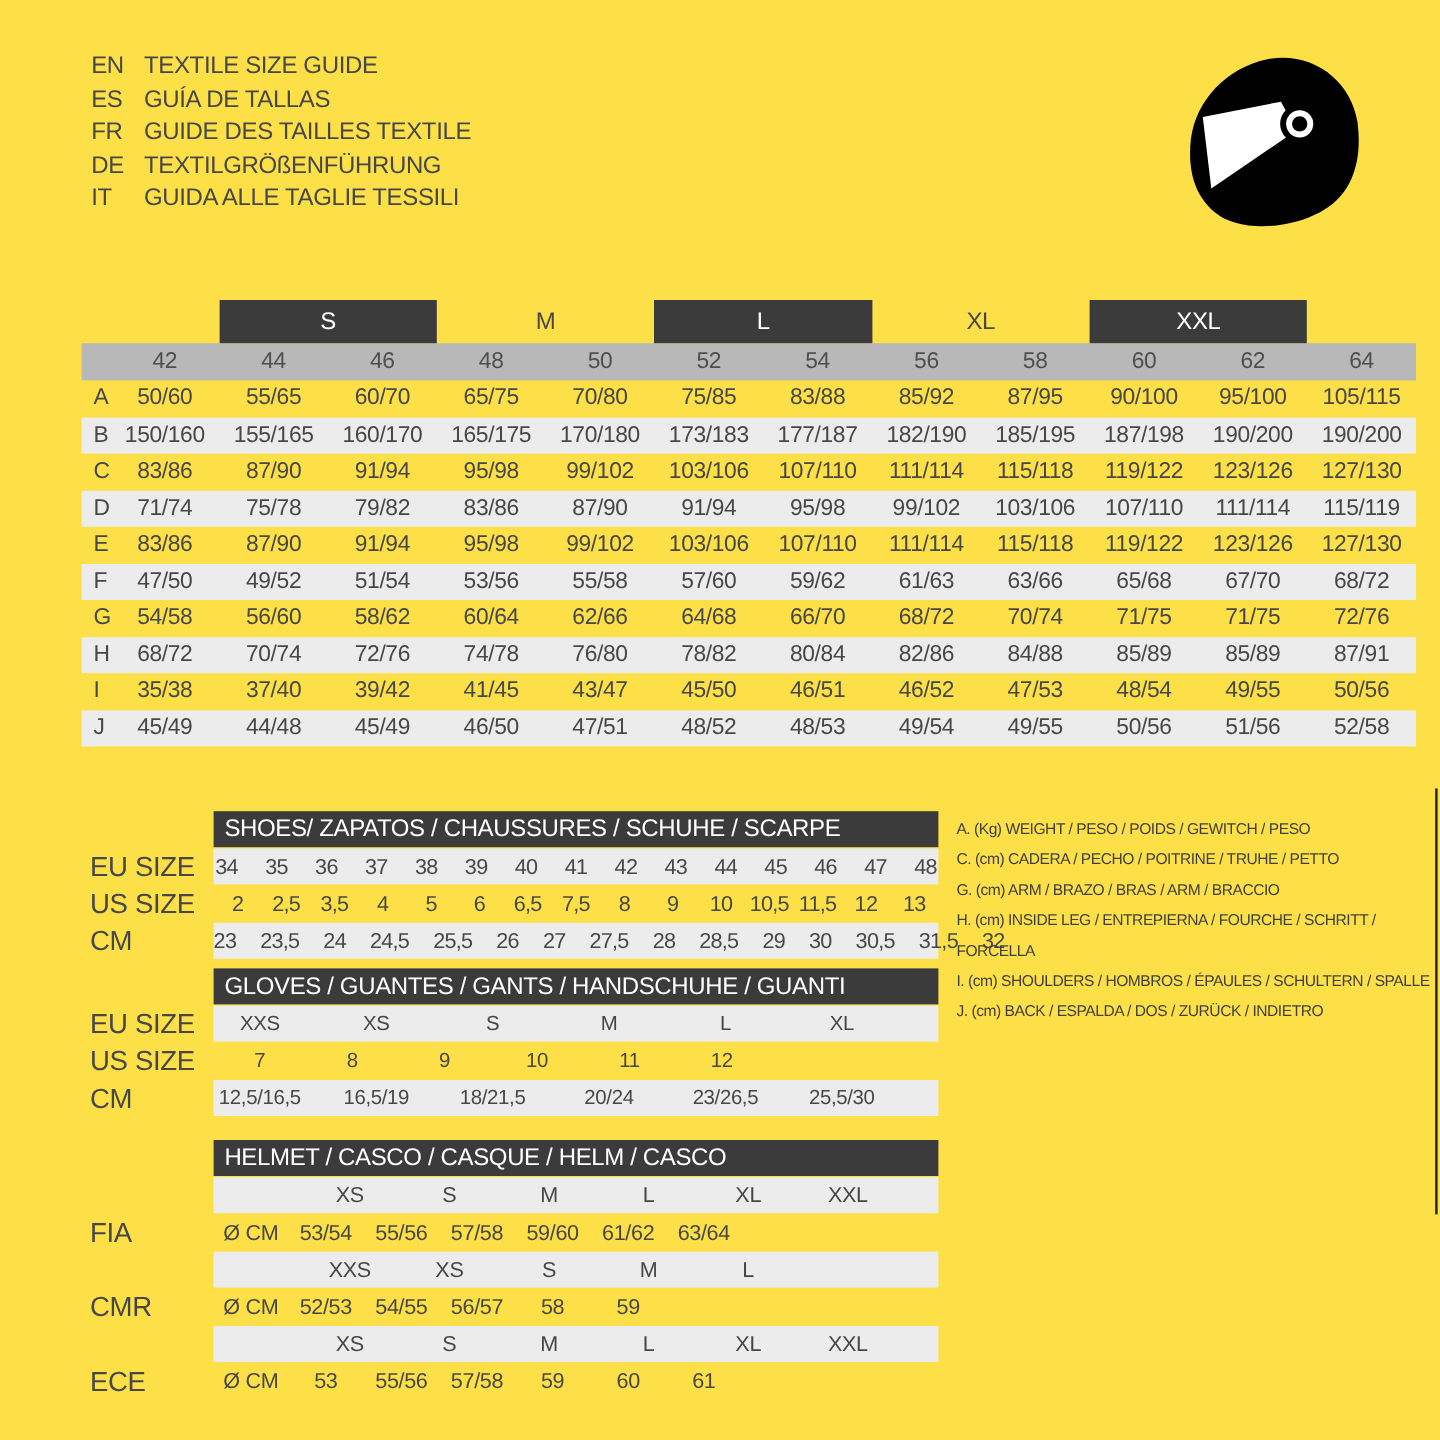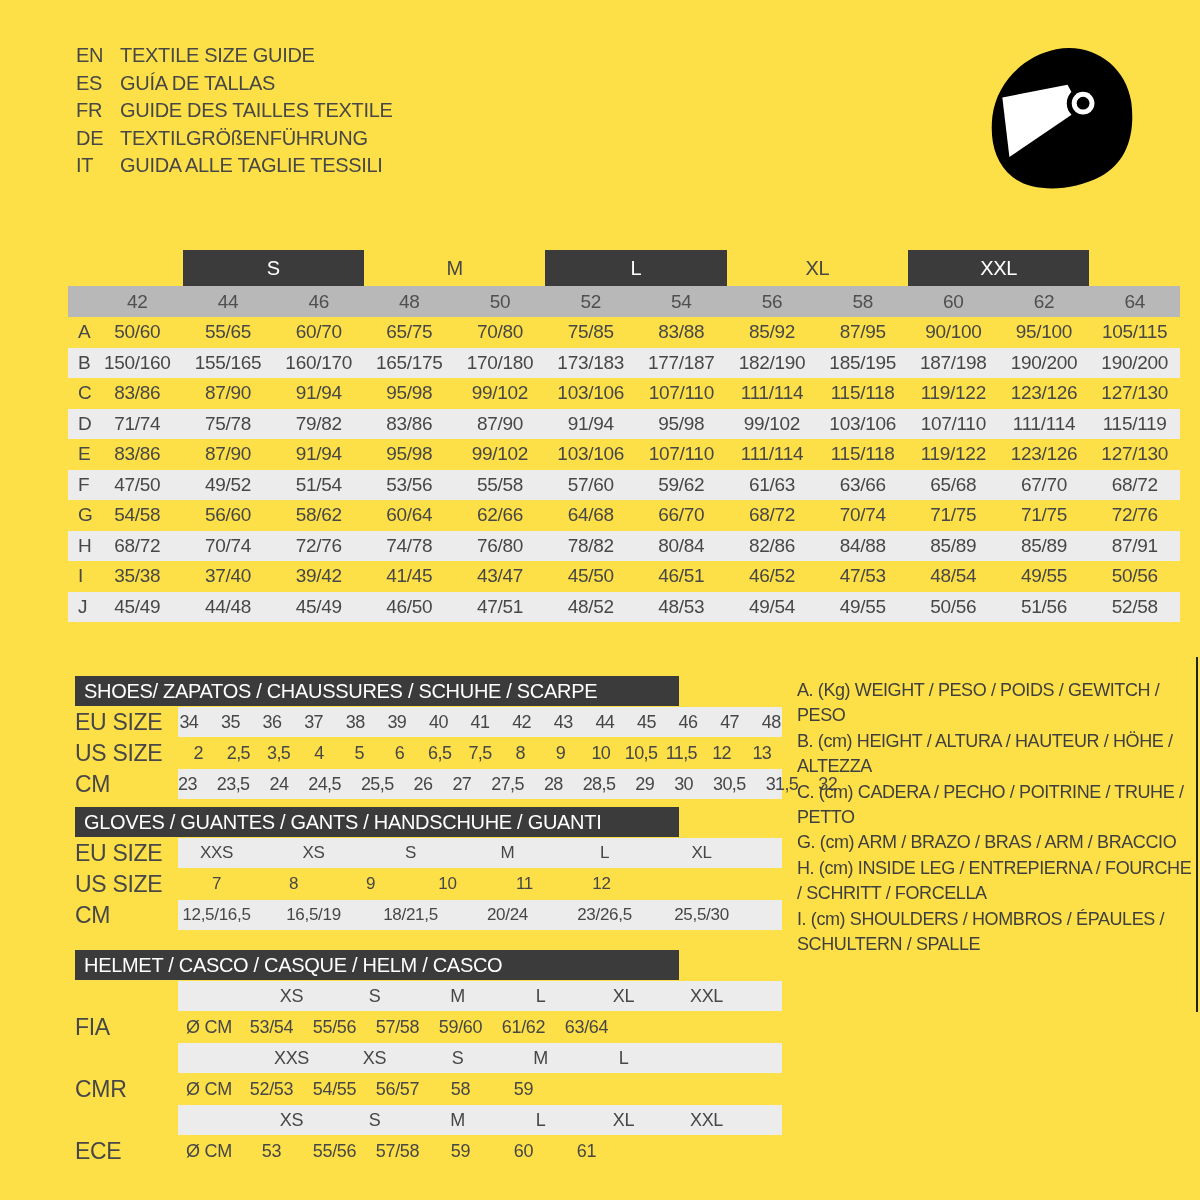--- a/index.html
+++ b/index.html
@@ -24,33 +24,33 @@
   .band { display:flex; align-items:center; justify-content:center; font-size:20px; height:36px; }
   .band.dark { background:#3b3b3b; color:#ffffff; }
   .num-row { background:#b8b8b8; height:31px; font-size:19px; color:#4f4f4f; }
   .num-row > div, .data-row > div { display:flex; align-items:center; justify-content:center; }
   .data-row { height:30.5px; font-size:19px; }
   .data-row.stripe { background:#ececec; }
   .row-label { justify-content:flex-start !important; padding-left:10px; }
 
   
   .section { position:absolute; left:75px; }
-  .sec-header { width:604px; height:30px; background:#3b3b3b; color:#ffffff;
+  .sec-header { margin-left:103px; width:604px; height:30px; background:#3b3b3b; color:#ffffff;
     display:flex; align-items:center; padding-left:9px; box-sizing:border-box; font-size:20px; }
   .sec-row { display:flex; height:30px; margin-top:1px; }
   .sec-label { width:103px; display:flex; align-items:center; font-size:23px; }
   .sec-data { width:604px; display:grid; font-size:18px; }
   .sec-data.gray { background:#ececec;gap:20px; }
   .sec-data > div { display:flex; align-items:center; justify-content:center; }
   .shoes-grid { grid-template-columns:repeat(15,1fr); letter-spacing:-0.6px; }
   .gloves-grid { grid-template-columns:repeat(6,77px); font-size:17px; }
   .helmet-grid { grid-template-columns:62px repeat(6,63px); }
 
   
-  .legend { position:absolute; left:797px; top:678px; width:400px; font-size:18px;
+  .legend { position:absolute; left:797px; top:678px; width:400px; font-size:13px;
     line-height:25.4px; letter-spacing:-0.4px; color:#3f3f3f; }
 
   .edge-line { position:absolute; left:1196px; top:657px; width:2px; height:355px; background:#222222; }
 </style>
 </head>
 <body>
 
 <div class="page">
 
   <div class="langs">
@@ -438,22 +438,22 @@
             <div>59</div>
             <div>60</div>
             <div>61</div>
           </div>
         </div>
       </div>
   </div>
 
   <div class="legend">
       <div class="legend-item">A. (Kg) WEIGHT / PESO / POIDS / GEWITCH / PESO</div>
-      <div class="legend-item">B. (cm) HEIGHT / ALTURA / HAUTEUR / HÖHE / ALTEZZA</div>
       <div class="legend-item">C. (cm) CADERA / PECHO / POITRINE / TRUHE / PETTO</div>
       <div class="legend-item">G. (cm) ARM  / BRAZO / BRAS / ARM / BRACCIO</div>
       <div class="legend-item">H. (cm) INSIDE LEG / ENTREPIERNA / FOURCHE / SCHRITT / FORCELLA</div>
       <div class="legend-item">I.  (cm) SHOULDERS / HOMBROS / ÉPAULES / SCHULTERN / SPALLE</div>
+      <div class="legend-item">J. (cm) BACK / ESPALDA / DOS / ZURÜCK / INDIETRO</div>
     </div>
 
   <div class="edge-line"></div>
 
 </div>
 
 </body></html>

